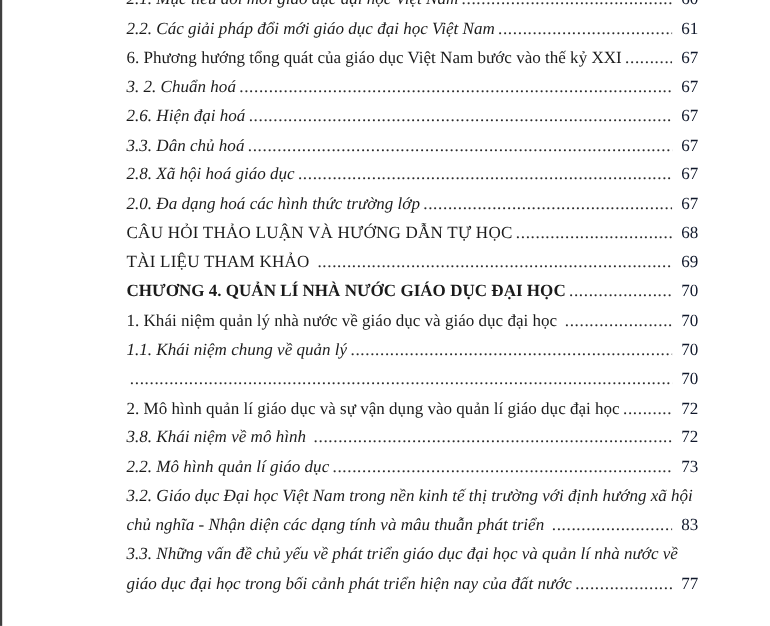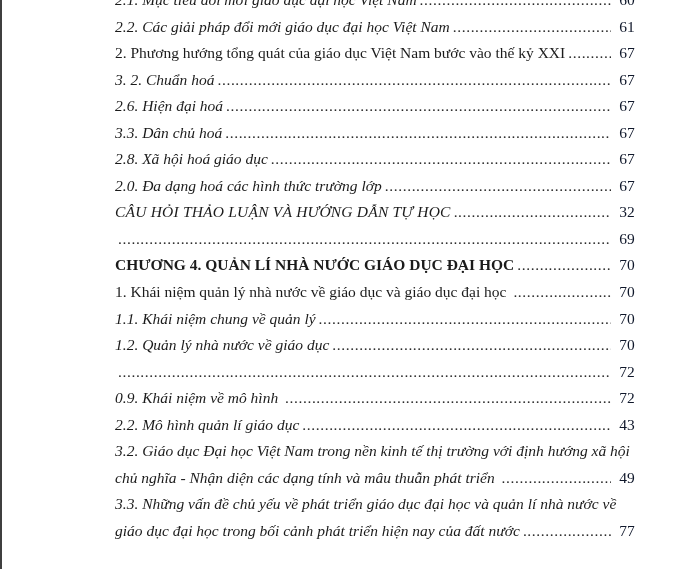--- a/index.html
+++ b/index.html
@@ -12,21 +12,21 @@
     position:absolute;left:0;top:0;width:2px;height:569px;background:#3f3f3f;
   }
   .toc{
     position:absolute;left:115px;top:-13px;width:523px;
     font-size:15.5px;line-height:26.55px;
   }
   .row{display:flex;align-items:baseline;}
   .t{white-space:pre;}
   .it .t{font-style:italic;}
   .bold .t{font-weight:bold;}
-  .caps .t{letter-spacing:0.2px;font-style:italic;}
+  .caps .t{letter-spacing:0.2px;}
   .leader{
     flex:1 1 auto;overflow:hidden;white-space:nowrap;
     margin:0 5px 0 3px;min-width:6px;font-style:normal;
   }
   .leader::after{
     content:"..........................................................................................................................................................................";
     letter-spacing:0.6px;color:#2a2a2a;
   }
   .pg{
     flex:0 0 auto;font-style:normal;min-width:22px;text-align:center;color:#0f172a;
@@ -47,21 +47,21 @@
     </div>
     <div class="entry it">
       <div class="row">
         <span class="t">2.2. Các giải pháp đổi mới giáo dục đại học Việt Nam</span>
         <span class="leader"></span>
         <span class="pg">61</span>
       </div>
     </div>
     <div class="entry ">
       <div class="row">
-        <span class="t">2. Phương hướng tổng quát của giáo dục Việt Nam bước vào thế kỷ XXI</span>
+        <span class="t">6. Phương hướng tổng quát của giáo dục Việt Nam bước vào thế kỷ XXI</span>
         <span class="leader"></span>
         <span class="pg">67</span>
       </div>
     </div>
     <div class="entry it">
       <div class="row">
         <span class="t">3. 2. Chuẩn hoá</span>
         <span class="leader"></span>
         <span class="pg">67</span>
       </div>
@@ -91,25 +91,26 @@
       <div class="row">
         <span class="t">2.0. Đa dạng hoá các hình thức trường lớp</span>
         <span class="leader"></span>
         <span class="pg">67</span>
       </div>
     </div>
     <div class="entry caps">
       <div class="row">
         <span class="t">CÂU HỎI THẢO LUẬN VÀ HƯỚNG DẪN TỰ HỌC</span>
         <span class="leader"></span>
-        <span class="pg">32</span>
+        <span class="pg">68</span>
       </div>
     </div>
     <div class="entry caps">
       <div class="row">
+        <span class="t">TÀI LIỆU THAM KHẢO </span>
         <span class="leader"></span>
         <span class="pg">69</span>
       </div>
     </div>
     <div class="entry bold">
       <div class="row">
         <span class="t">CHƯƠNG 4. QUẢN LÍ NHÀ NƯỚC GIÁO DỤC ĐẠI HỌC</span>
         <span class="leader"></span>
         <span class="pg">70</span>
       </div>
@@ -123,53 +124,53 @@
     </div>
     <div class="entry it">
       <div class="row">
         <span class="t">1.1. Khái niệm chung về quản lý</span>
         <span class="leader"></span>
         <span class="pg">70</span>
       </div>
     </div>
     <div class="entry it">
       <div class="row">
-        <span class="t">1.2. Quản lý nhà nước về giáo dục</span>
         <span class="leader"></span>
         <span class="pg">70</span>
       </div>
     </div>
     <div class="entry ">
       <div class="row">
+        <span class="t">2. Mô hình quản lí giáo dục và sự vận dụng vào quản lí giáo dục đại học</span>
         <span class="leader"></span>
         <span class="pg">72</span>
       </div>
     </div>
     <div class="entry it">
       <div class="row">
-        <span class="t">0.9. Khái niệm về mô hình </span>
+        <span class="t">3.8. Khái niệm về mô hình </span>
         <span class="leader"></span>
         <span class="pg">72</span>
       </div>
     </div>
     <div class="entry it">
       <div class="row">
         <span class="t">2.2. Mô hình quản lí giáo dục</span>
         <span class="leader"></span>
-        <span class="pg">43</span>
+        <span class="pg">73</span>
       </div>
     </div>
     <div class="entry it">
       <div class="row">
         <span class="t">3.2. Giáo dục Đại học Việt Nam trong nền kinh tế thị trường với định hướng xã hội</span>
       </div>
       <div class="row">
         <span class="t">chủ nghĩa - Nhận diện các dạng tính và mâu thuẫn phát triển </span>
         <span class="leader"></span>
-        <span class="pg">49</span>
+        <span class="pg">83</span>
       </div>
     </div>
     <div class="entry it">
       <div class="row">
         <span class="t">3.3. Những vấn đề chủ yếu về phát triển giáo dục đại học và quản lí nhà nước về</span>
       </div>
       <div class="row">
         <span class="t">giáo dục đại học trong bối cảnh phát triển hiện nay của đất nước</span>
         <span class="leader"></span>
         <span class="pg">77</span>

